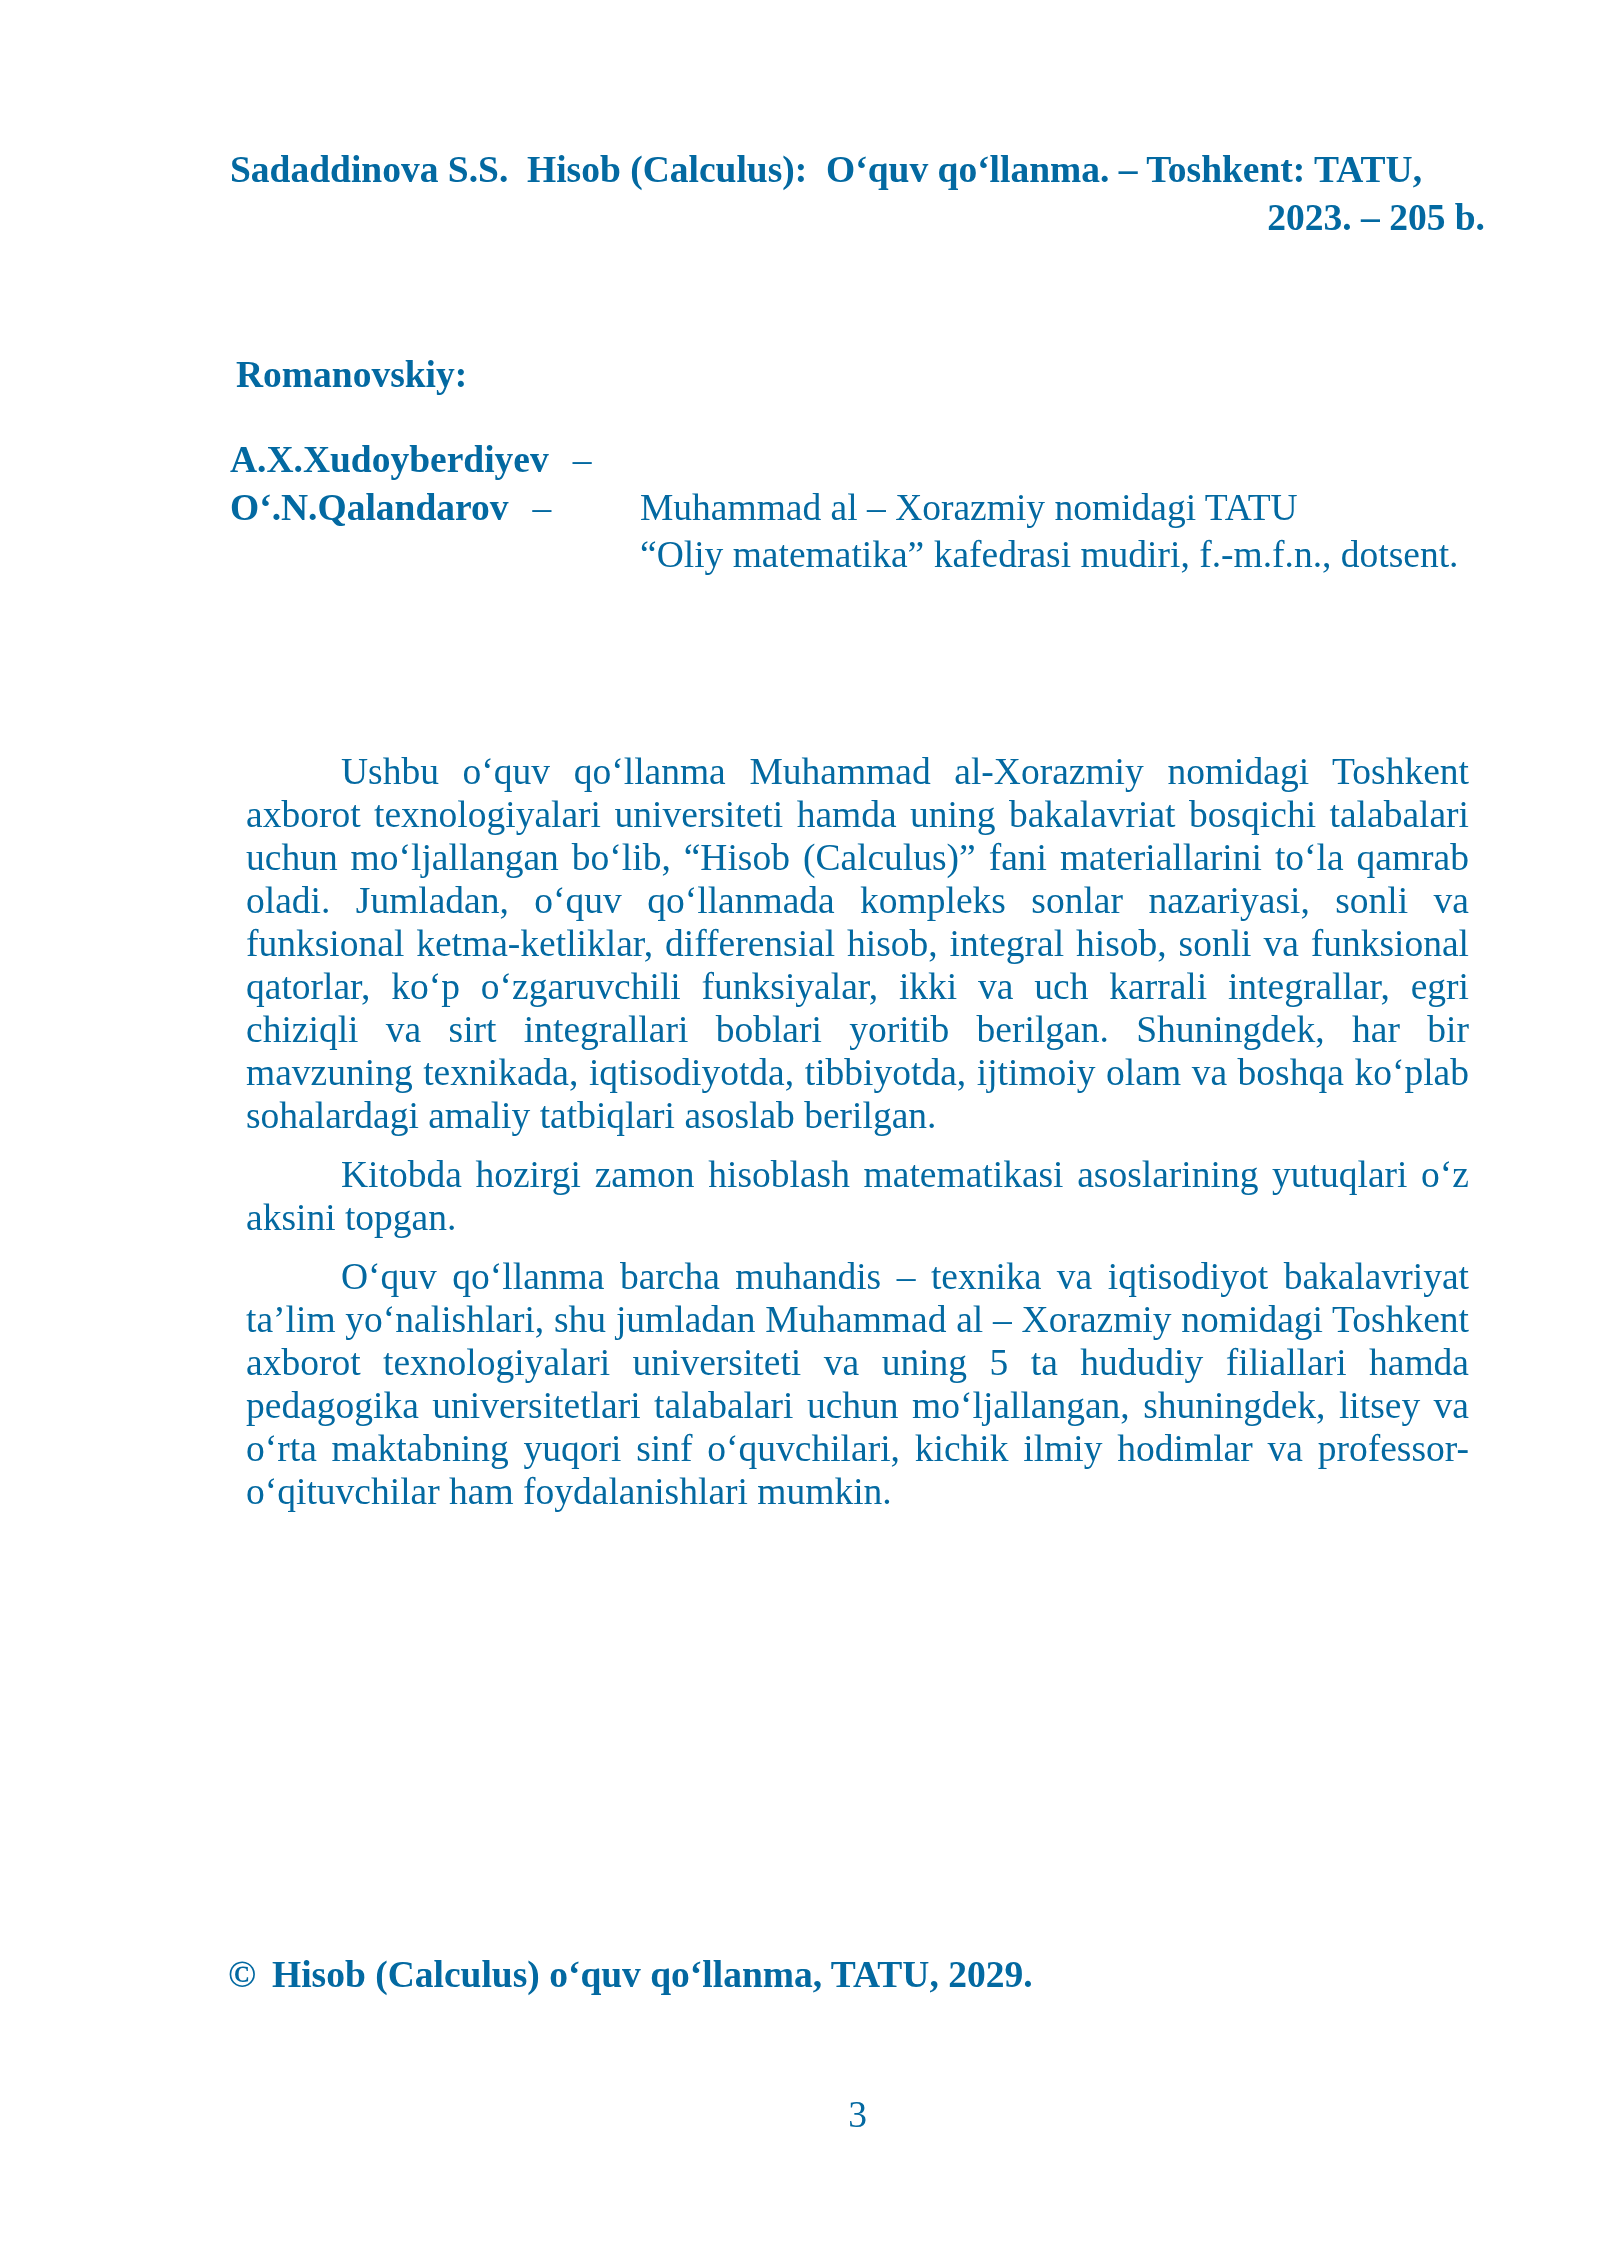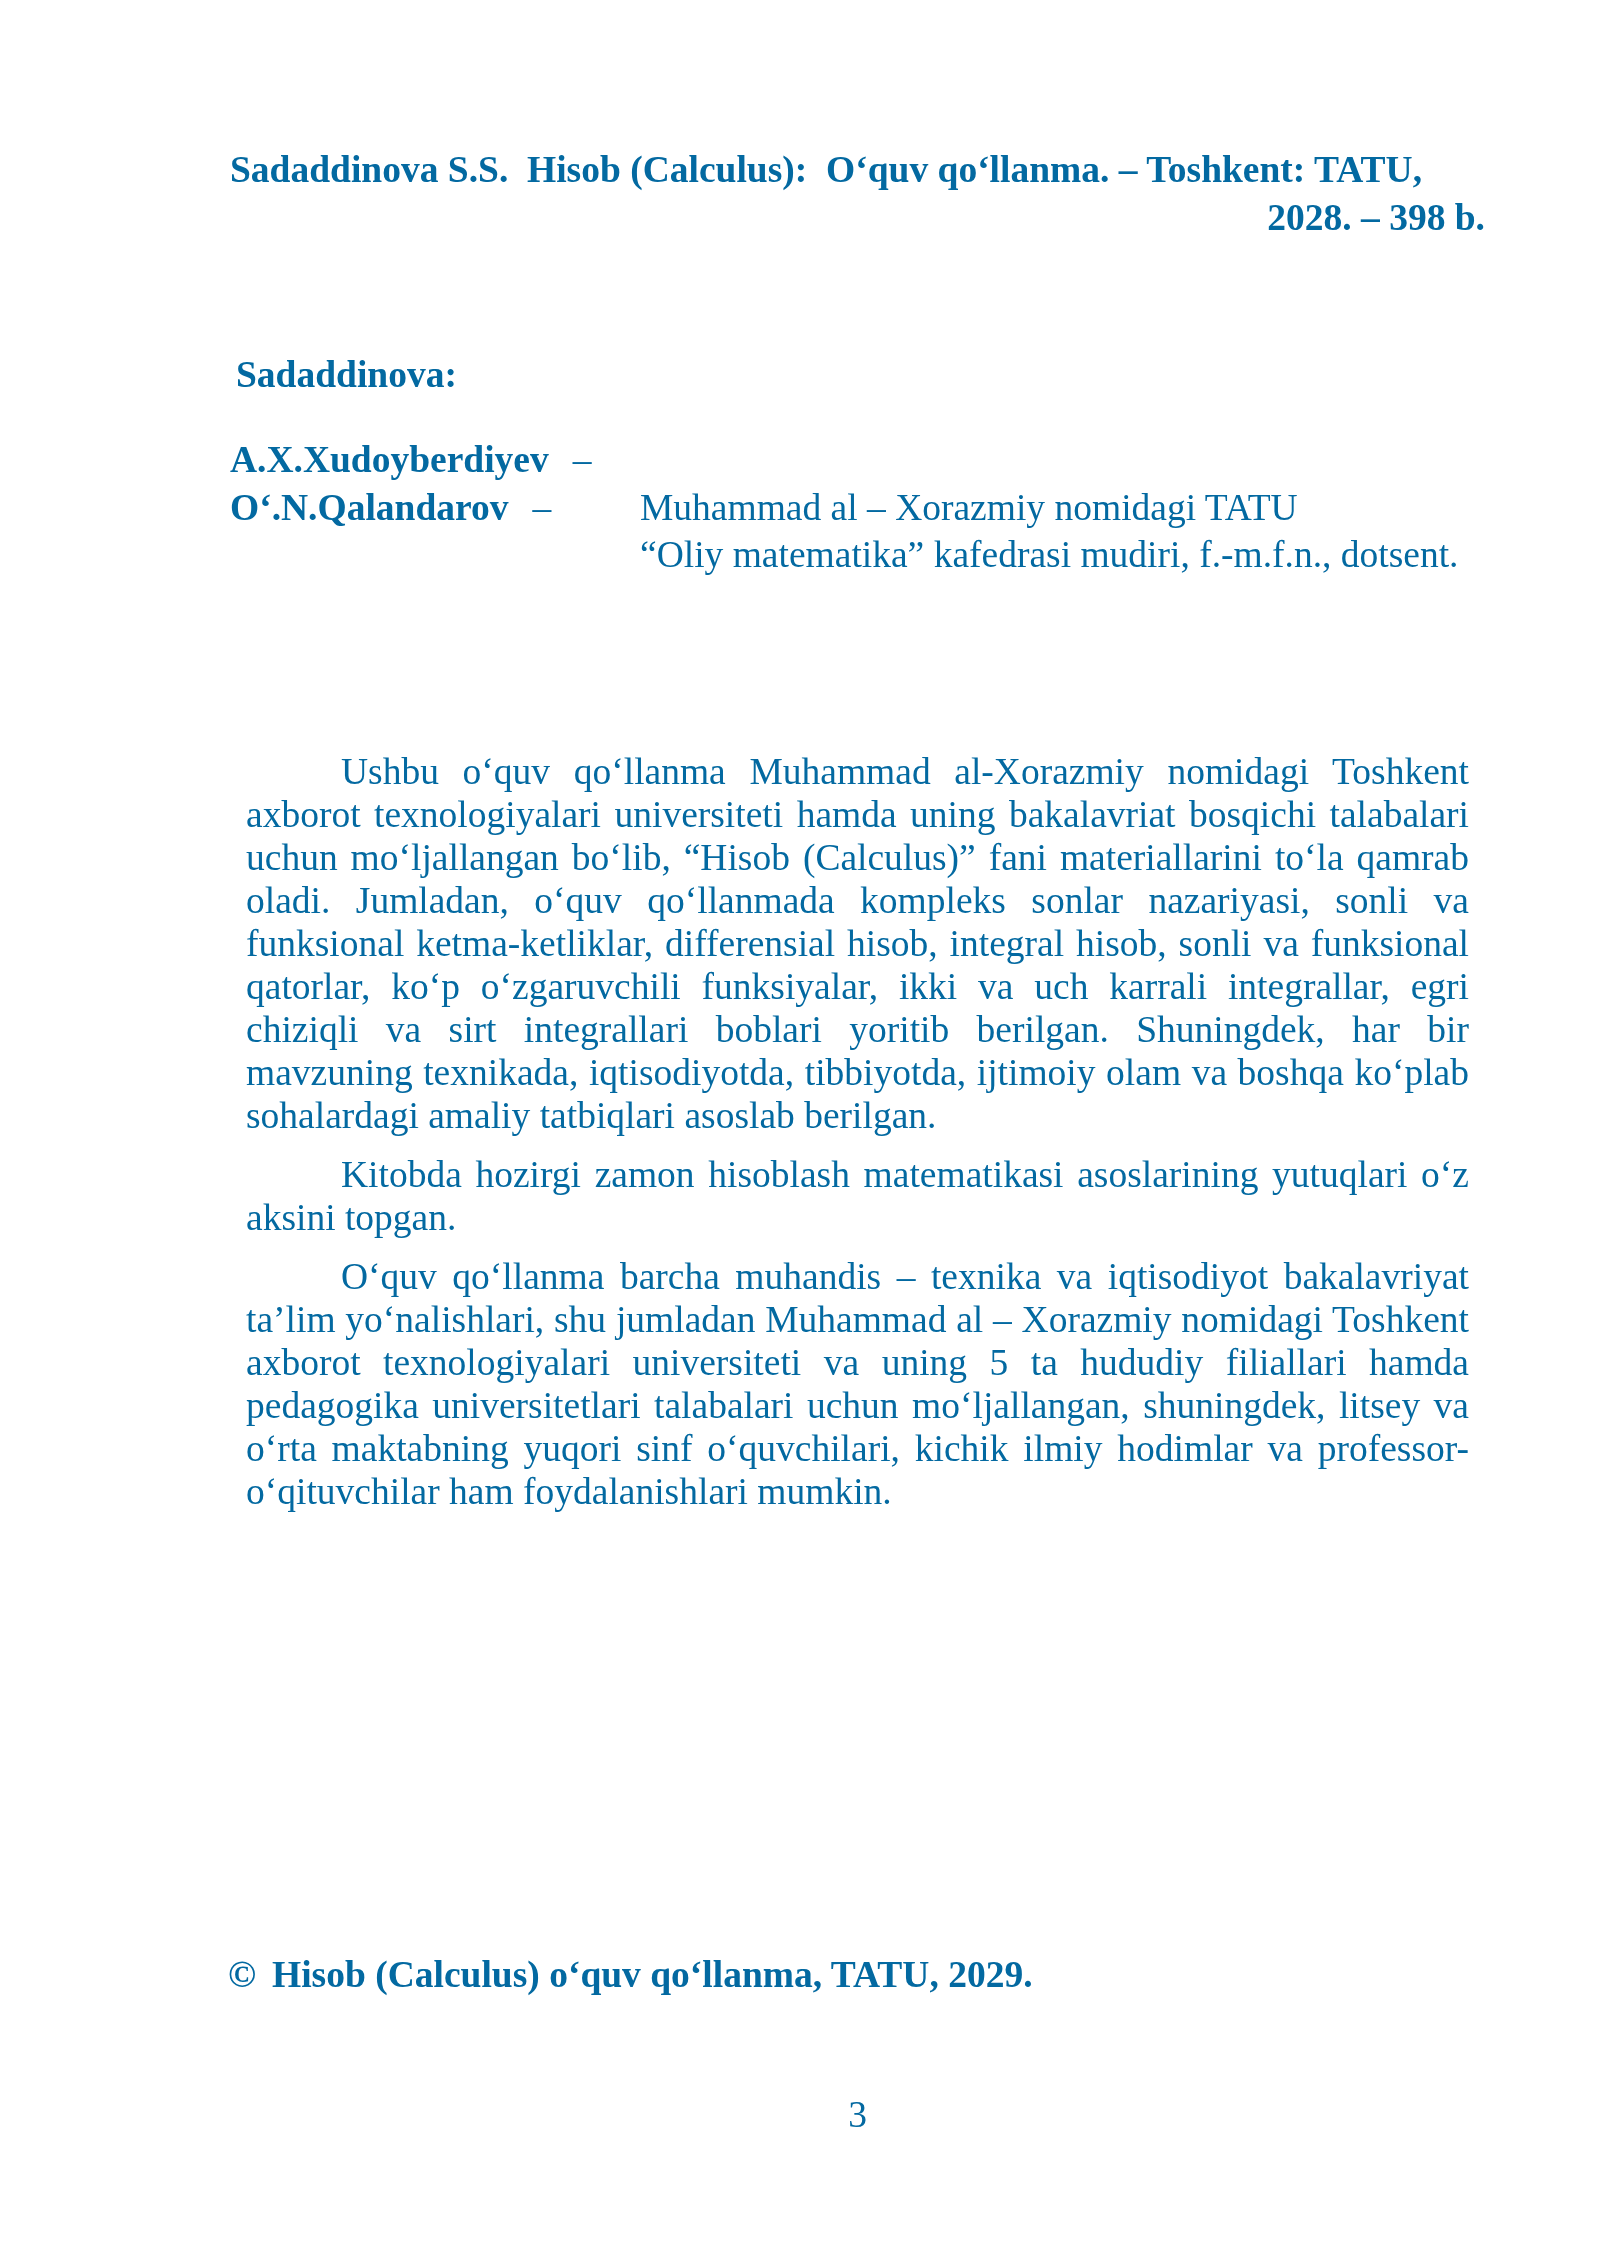--- a/index.html
+++ b/index.html
@@ -89,24 +89,24 @@
     line-height: 43px;
   }
 </style>
 </head>
 <body>
 
 <div class="page">
 
   <div class="header">
     <div class="header-line1">Sadaddinova S.S.  Hisob (Calculus):  O‘quv qo‘llanma. – Toshkent: TATU,</div>
-    <div class="header-line2">2028. – 398 b.</div>
+    <div class="header-line2">2023. – 205 b.</div>
   </div>
 
-  <div class="reviewers-heading">Sadaddinova:</div>
+  <div class="reviewers-heading">Romanovskiy:</div>
 
   <div class="reviewers-list">
 
     <div class="reviewer-row">
       <div class="reviewer-name-cell">
         <span class="reviewer-name">A.X.Xudoyberdiyev</span><span class="reviewer-dash">–</span>
       </div>
     </div>
 
     <div class="reviewer-row">

